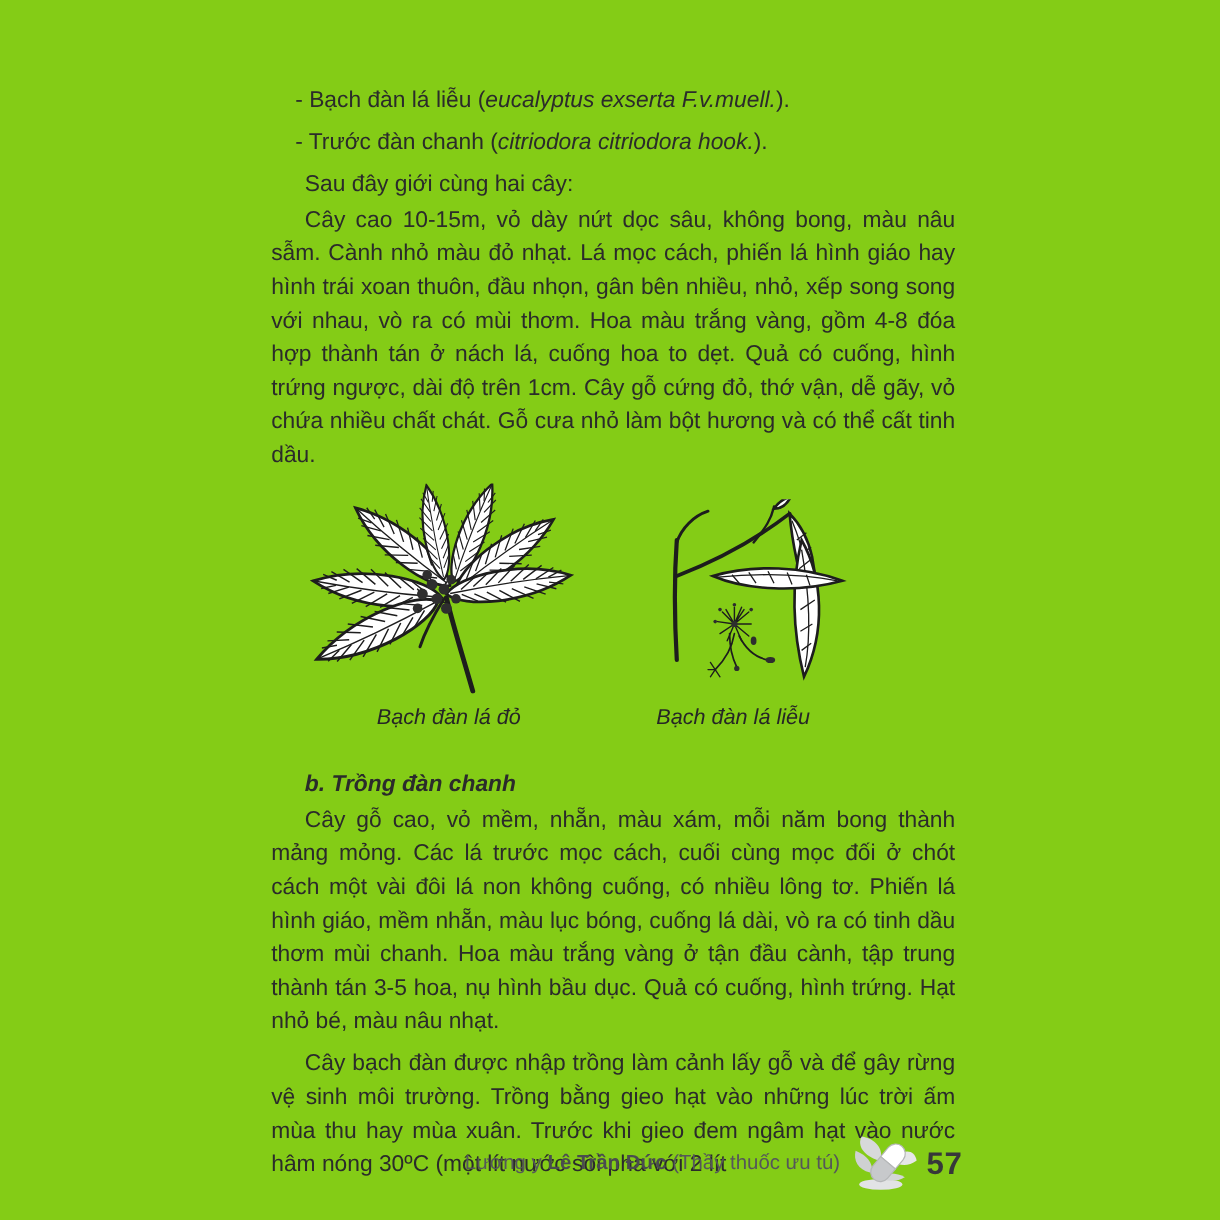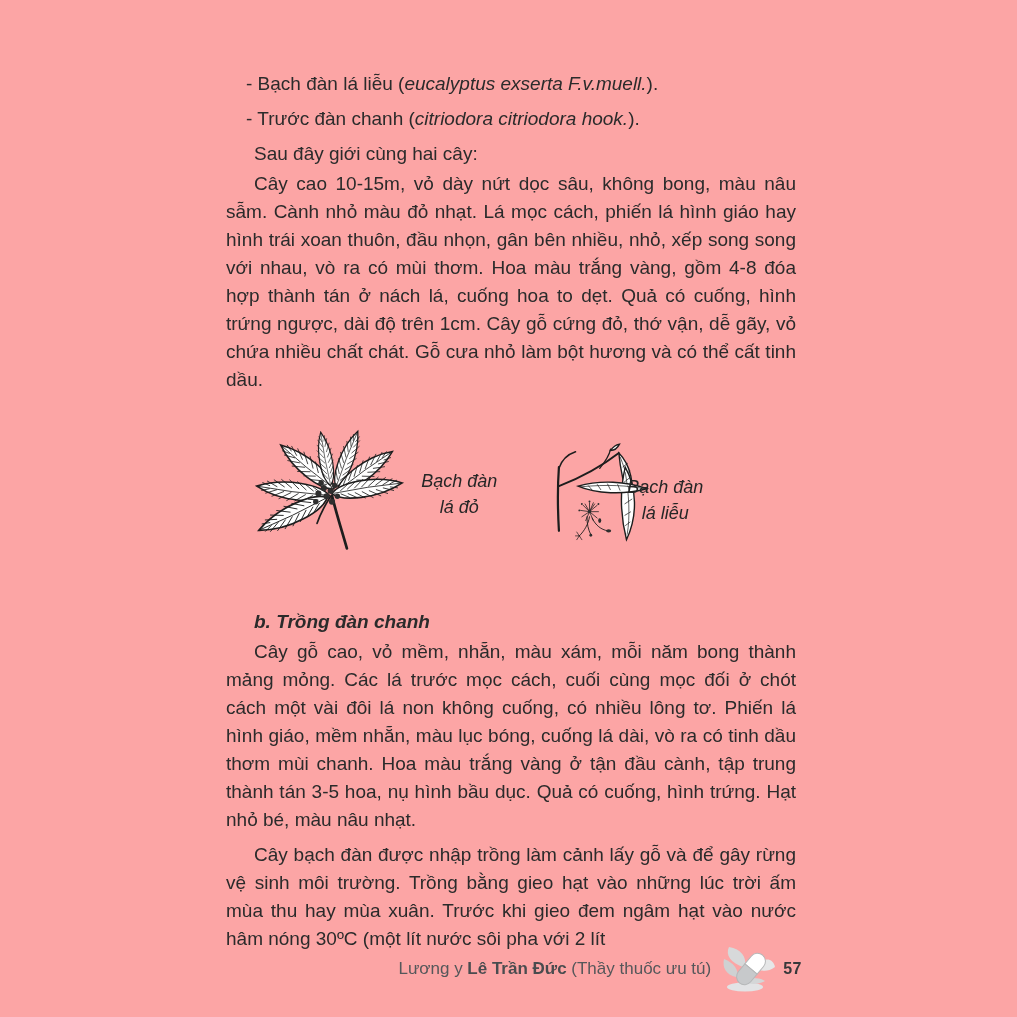--- a/index.html
+++ b/index.html
@@ -2,38 +2,38 @@
 <html><head>
 <meta charset="utf-8">
 <style>
   * { margin:0; padding:0; box-sizing:border-box; }
   html, body { background:#ffffff; }
   body {
     width:1017px; height:1017px; position:relative; overflow:hidden;
     font-family:"Liberation Sans","DejaVu Sans",sans-serif;
     color:#2b2b2b;
   }
-  .page { position:absolute; inset:0; background:#fca5a5; }
+  .page { position:absolute; inset:0; background:#84cc16; }
   .content {
     position:absolute; left:226px; top:70px; width:570px;
     font-size:19px; line-height:28px;
   }
   .para { text-align:justify; text-indent:28px; }
   .single { text-align:left; }
   .bullet { text-indent:20px; }
   .mt7  { margin-top:7px; }
   .mt2  { margin-top:2px; }
   .mt9  { margin-top:9px; }
   .mt30 { margin-top:30px; }
   .bold { font-weight:bold; }
   .bi   { font-weight:bold; font-style:italic; }
   em { font-style:italic; }
 
   .figures { display:flex; align-items:flex-end; margin-top:9px; }
-  figure { display:flex; flex-direction:row; align-items:center; }
+  figure { display:flex; flex-direction:column; }
   .figure-1 { margin-left:22px; width:252px; }
   .figure-2 { margin-left:50px; width:190px; }
   .fig-caption {
     font-style:italic; font-size:18px; line-height:26px; margin-top:6px;
     text-align:center; color:#262626;
   }
   .figure-2 .fig-caption { transform:translateX(-34px); }
 
   .lf { fill:#ffffff; stroke:#1d1d1d; stroke-width:2.2; }
   .vn { fill:none; stroke:#1d1d1d; stroke-width:1.1; }
@@ -41,21 +41,21 @@
   .fruit { fill:#2e2e2e; }
 
   .footer {
     position:absolute; top:945px; left:0; width:802px;
     display:flex; align-items:center; justify-content:flex-end;
     font-size:17px; color:#55575a; white-space:pre;
   }
   .footer .author { font-weight:bold; color:#4a4c4f; }
   .footer .logo { margin:0 8px 0 10px; }
   .footer .page-num {
-    font-size:16px; font-weight:bold; color:#37383a; letter-spacing:0.5px;
+    font-size:26px; font-weight:bold; color:#37383a; letter-spacing:0.5px;
   }
 </style>
 </head>
 <body>
 
 <div class="page">
   <div class="content">
 
     <p class="para bullet single"><span>- Bạch đàn lá liễu (</span><em>eucalyptus exserta F.v.muell.</em><span>).</span></p>
 

